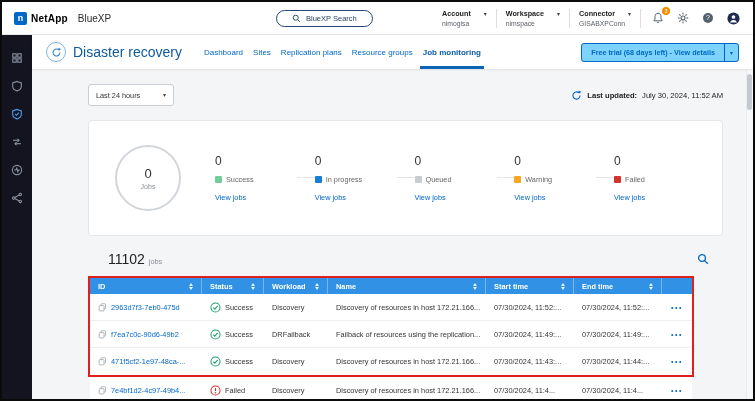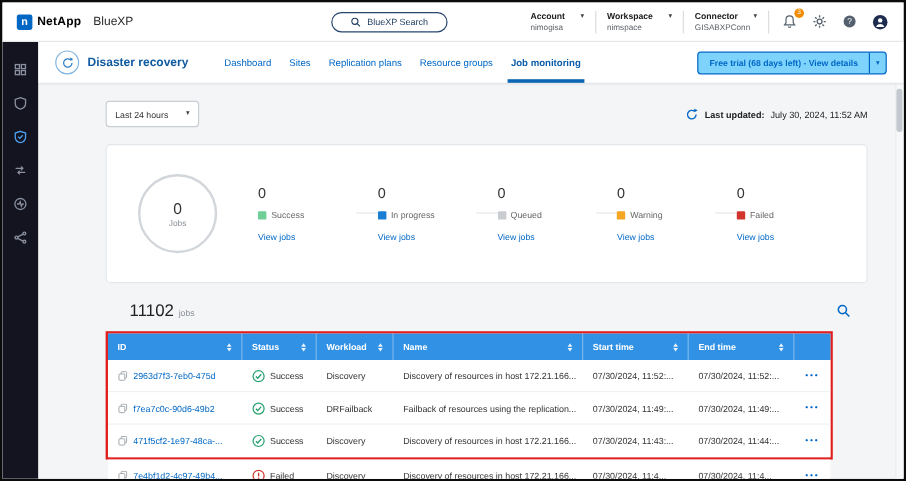--- a/index.html
+++ b/index.html
@@ -26,33 +26,33 @@
   .body { flex:1; display:flex; min-height:0; }
   .sidebar { flex:0 0 30px; background:#131420; display:flex; flex-direction:column; align-items:center; padding-top:15px; gap:12px; }
   .side-btn { width:16px; height:16px; display:flex; align-items:center; justify-content:center; color:#8b90a0; cursor:pointer; }
   .side-btn.active { color:#4ba0f4; }
 
   .main { flex:1; display:flex; flex-direction:column; min-width:0; background:#f4f5f7; position:relative; }
 
   
   .subheader { flex:0 0 34px; background:#fff; display:flex; align-items:center; padding:0 14px; box-shadow:0 1px 2px rgba(0,0,0,.09); position:relative; z-index:2; }
   .svc-badge { width:20px; height:20px; border-radius:50%; border:1px solid #7fb4e0; display:flex; align-items:center; justify-content:center; color:#2f7fc4; margin-right:7px; flex:0 0 20px; }
-  .page-title { font-size:10px; color:#0e5aa0; font-weight:bold; white-space:nowrap; }
-  .tabs { display:flex; align-self:stretch; margin-left:30px; gap:15px; }
+  .page-title { font-size:14px; color:#0e5aa0; font-weight:normal; white-space:nowrap; }
+  .tabs { display:flex; align-self:stretch; margin-left:22px; gap:10px; }
   .tab { display:flex; align-items:center; font-size:8px; color:#0067C5; cursor:pointer; position:relative; white-space:nowrap; }
   .tab.active { color:#0a5ca8; font-weight:bold; }
   .tab.active::after { content:""; position:absolute; left:-3px; right:-3px; bottom:0; height:3px; background:#0a66b4; }
   .trial { margin-left:auto; display:flex; align-items:stretch; border:1px solid #0067C5; border-radius:3px; overflow:hidden; background:#7dd3fc; cursor:pointer; }
   .trial-label { font-size:7.2px; color:#0067C5; font-weight:bold; padding:4px 9px; display:flex; align-items:center; white-space:nowrap; }
   .trial-caret { border-left:1px solid #0067C5; padding:0 5px; display:flex; align-items:center; color:#0067C5; font-size:6px; }
 
   
   .content { flex:1; padding:15px 30px 0 56px; min-height:0; }
   .toolbar { display:flex; align-items:center; justify-content:space-between; height:22px; margin-bottom:14px; }
-  .time-filter { width:78px; height:22px; background:#fff; border:1px solid #c9ced4; border-radius:3px; padding:0 7px; font-size:7.3px; color:#333; display:flex; align-items:center; justify-content:space-between; cursor:pointer; }
+  .time-filter { width:86px; height:22px; background:#fff; border:1px solid #c9ced4; border-radius:3px; padding:0 7px; font-size:7.3px; color:#333; display:flex; align-items:center; justify-content:space-between; cursor:pointer; }
   .updated { display:flex; align-items:center; gap:5px; font-size:7.6px; color:#222; }
   .updated .lbl { font-weight:bold; }
   .refresh-ic { color:#0067C5; display:flex; cursor:pointer; }
 
   .summary-card { background:#fff; border:1px solid #e4e7ea; border-radius:4px; padding:0 26px; display:flex; align-items:center; height:116px; margin-bottom:14px; }
   .total-circle { width:66px; height:66px; border-radius:50%; border:2px solid #d2d6db; display:flex; flex-direction:column; align-items:center; justify-content:center; flex:0 0 66px; }
   .total-value { font-size:13px; color:#333; }
   .total-label { font-size:7px; color:#8a8f96; margin-top:2px; }
   .stats { flex:1; display:flex; align-items:flex-start; margin-left:34px; }
   .stat { display:flex; flex-direction:column; width:82px; flex:0 0 auto; }
@@ -62,21 +62,21 @@
   .view-link { font-size:7.3px; color:#0067C5; margin-top:9px; cursor:pointer; }
   .connector { flex:1; height:1px; background:#e4e7ea; margin-top:23px; min-width:8px; }
 
   .jobs-head { display:flex; align-items:center; justify-content:space-between; height:18px; margin-bottom:8px; }
   .jobs-count { font-size:14px; font-weight:normal; color:#222;margin-left:20px; }
   .jobs-unit { font-size:7.3px; color:#8a8f96; margin-left:4px; font-weight:normal; }
   .search-btn { color:#0067C5; display:flex; cursor:pointer; margin-right:14px; }
 
   
   .table-box { border:2px solid #e01f1f; width:606px; background:#fff; }
-  .thead { display:flex; background:#3191e4; height:22px; align-items:stretch; }
+  .thead { display:flex; background:#3191e4; height:16px; align-items:stretch; }
   .hcell { display:flex; align-items:center; padding:0 8px; color:#fff; font-size:7.4px; font-weight:bold; border-right:1px solid rgba(255,255,255,.35); }
   .hcell:last-child { border-right:none; }
   .sort { display:flex; flex-direction:column; gap:1px; margin-left:auto; padding-left:5px; }
   .sort i { display:block; width:0; height:0; border-left:2.5px solid transparent; border-right:2.5px solid transparent; }
   .sort .u { border-bottom:3px solid rgba(255,255,255,.9); }
   .sort .d { border-top:3px solid rgba(255,255,255,.9); }
 
   .trow { display:flex; align-items:center; height:27px; background:#fff; border-bottom:1px solid #eceff1; font-size:7.4px; color:#333; }
   .cell { padding:0 8px; display:flex; align-items:center; white-space:nowrap; overflow:hidden; }
   .col-id { width:112px; } .col-status { width:62px; } .col-workload { width:64px; }

